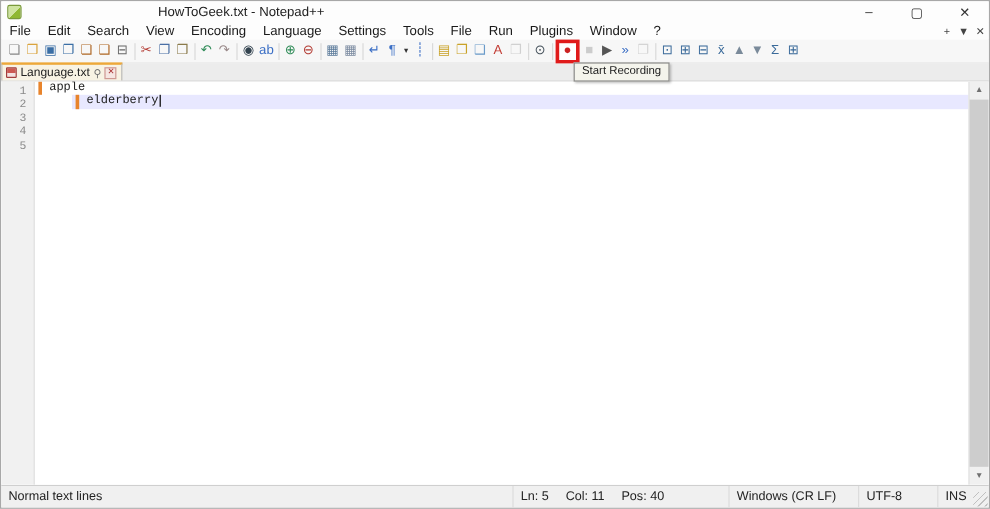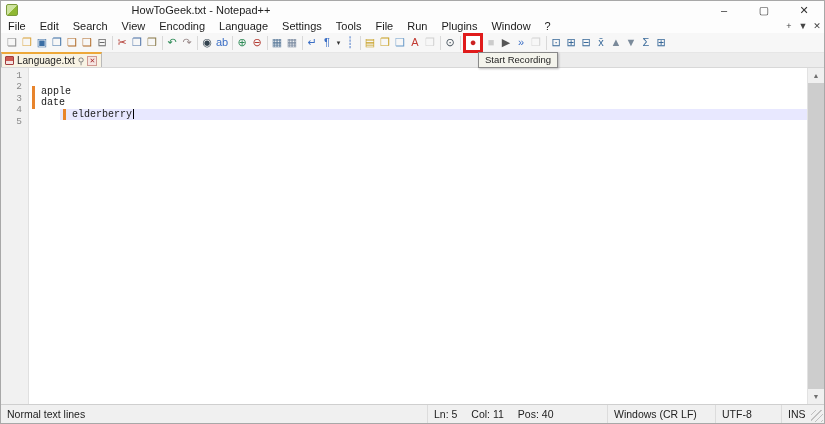--- a/index.html
+++ b/index.html
@@ -36,21 +36,21 @@
   .tab { height:15px; display:flex; align-items:center; background:#f8f3e4; border:1px solid #b9b9b9; border-bottom:none; border-top:2px solid #eda83a; padding:0 4px 0 3px; gap:3px; }
   .floppy { width:9px; height:9px; border-radius:1px; border:1px solid #a33d3d; background:linear-gradient(#cc5a52 0 55%, #f3e3e1 55% 100%); }
   .tablabel { font-size:10px; color:#222; }
   .pin { font-size:9px; color:#777; }
   .tabclose { font-size:7px; color:#a33; border:1px solid #cf9a93; background:#f6e6e2; width:10px; height:10px; line-height:8px; text-align:center; }
 
   
   .editor { flex:1 1 auto; display:flex; background:#fff; overflow:hidden; position:relative; }
   .gutter { width:28px; background:#f1f1f1; border-right:1px solid #e0e0e0; padding-top:2px; flex:0 0 auto; }
   .gnum { height:11.4px; line-height:11.4px; text-align:right; padding-right:6px; color:#8a8a8a; font-family:"Liberation Mono", monospace; font-size:9.5px; }
-  .textcol { flex:1 1 auto; padding-top:18px; font-family:"Liberation Mono", monospace; font-size:10px; color:#202020; }
+  .textcol { flex:1 1 auto; padding-top:0; font-family:"Liberation Mono", monospace; font-size:10px; color:#202020; }
   .row { height:11.4px; line-height:11.4px; display:flex; align-items:stretch; white-space:pre; }
   .row .chg { width:3px; background:#e8842c; margin:0 6px 0 3px; flex:0 0 auto; }
   .row.cur { background:#e8e8ff; }
   .caret { display:inline-block; width:1px; height:10px; background:#000; vertical-align:middle; margin-left:1px; }
 
   
   .vscroll { width:17px; background:#f0f0f0; border-left:1px solid #e2e2e2; display:flex; flex-direction:column; flex:0 0 auto; }
   .sarrow { height:15px; display:flex; align-items:center; justify-content:center; font-size:7px; color:#707070; }
   .sthumb { flex:1 1 auto; background:#cdcdcd; margin:0 0; }
 
@@ -259,21 +259,20 @@
   <div class="editor">
     <div class="gutter">
         <div class="gnum">1</div>
         <div class="gnum">2</div>
         <div class="gnum">3</div>
         <div class="gnum">4</div>
         <div class="gnum">5</div>
       </div>
     <div class="textcol">
         <div class="row"><span class="chg" style="background: rgb(232, 132, 44);"></span><span>apple</span></div>
-        <div class="row"><span class="chg" style="background: rgb(232, 132, 44);"></span><span>date</span></div>
         <div class="row cur" style="background: rgb(232, 232, 255); margin-left: 31px;"><span class="chg" style="background: rgb(232, 132, 44);"></span><span>elderberry</span><span class="caret"></span></div>
       </div>
     <div class="vscroll">
       <div class="sarrow">▲</div>
       <div class="sthumb"></div>
       <div class="sarrow">▼</div>
     </div>
   </div>
 
   <div class="tooltip">Start Recording</div>

